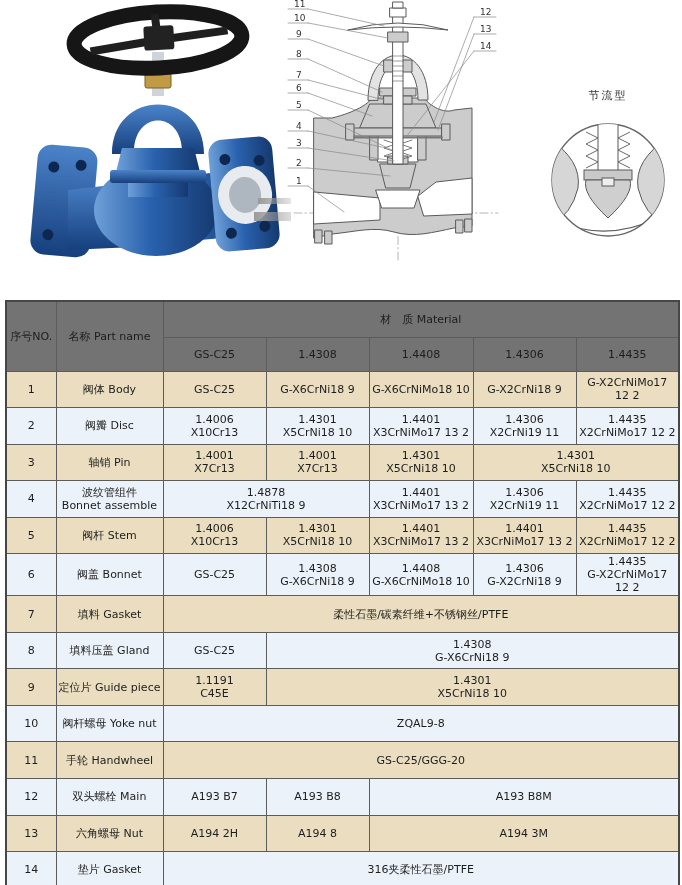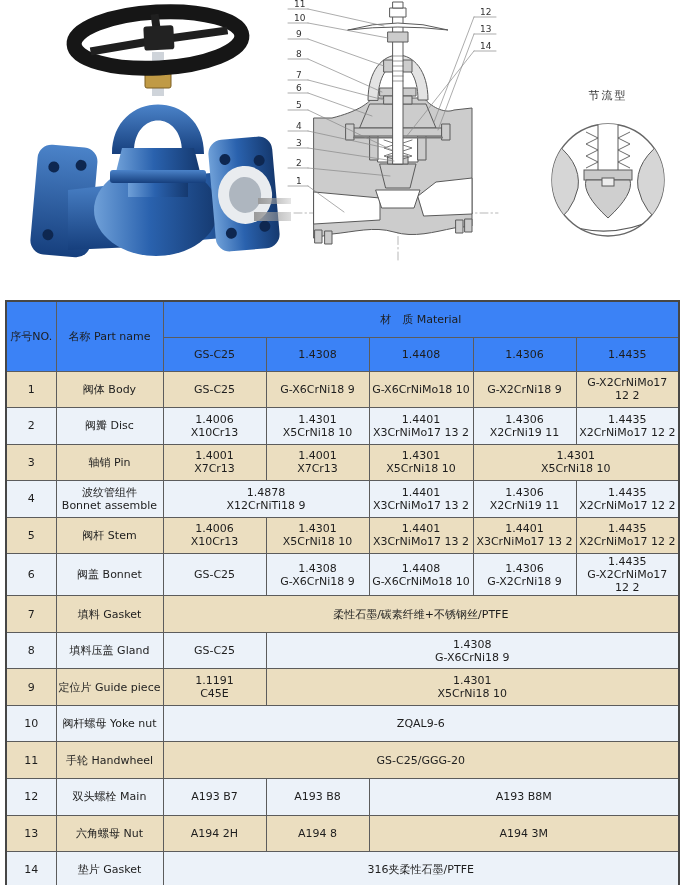--- a/index.html
+++ b/index.html
@@ -19,21 +19,21 @@
     position:absolute; left:5px; top:300px; width:673px;
     border-collapse:collapse; table-layout:fixed;
     border:2px solid #474747;
   }
   .mat-table th, .mat-table td {
     border:1px solid #5c5c5c; text-align:center; vertical-align:middle;
     font-size:11px; font-weight:normal; color:#1d1d1d;
     white-space:pre-line; line-height:13px; padding:1px 2px;
     overflow:hidden;
   }
-  .mat-table thead th { background:#3b82f6;margin-left:29px; }
+  .mat-table thead th { background:#737373;margin-left:29px; }
   .mat-table thead tr.h1 { height:36px; }
   .mat-table thead tr.h2 { height:34px; }
   .mat-table tbody tr { height:36.55px; }
   tr.row-tan  td { background:#ebdec0; }
   tr.row-blue td { background:#ecf2f9; }
   .callout-num { font-size:9px; fill:#333; }
   .detail-label { font-size:11px; fill:#333; letter-spacing:2px; }
 </style>
 </head>
 <body>
@@ -349,21 +349,21 @@
         <td>9</td>
         <td>定位片 Guide piece</td>
         <td>1.1191
 C45E</td>
         <td colspan="4">1.4301
 X5CrNi18 10</td>
       </tr>
       <tr class="row-blue">
         <td>10</td>
         <td>阀杆螺母 Yoke nut</td>
-        <td colspan="5">ZQAL9-6</td>
+        <td colspan="5">ZQAL9-8</td>
       </tr>
       <tr class="row-tan">
         <td>11</td>
         <td>手轮 Handwheel</td>
         <td colspan="5">GS-C25/GGG-20</td>
       </tr>
       <tr class="row-blue">
         <td>12</td>
         <td>双头螺栓 Main</td>
         <td>A193  B7</td>

